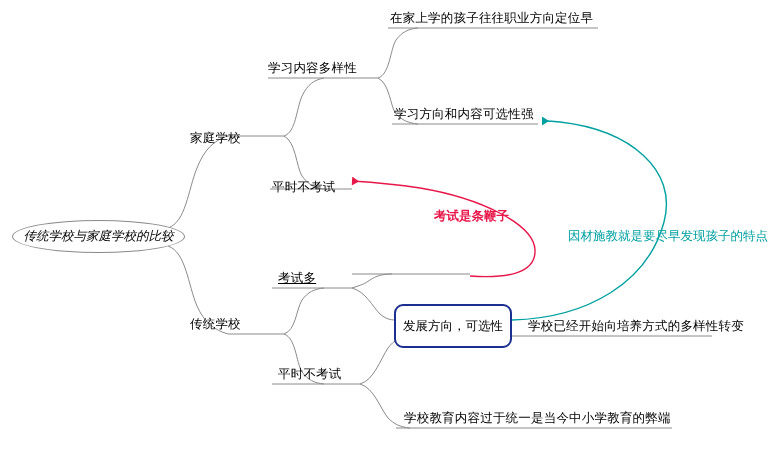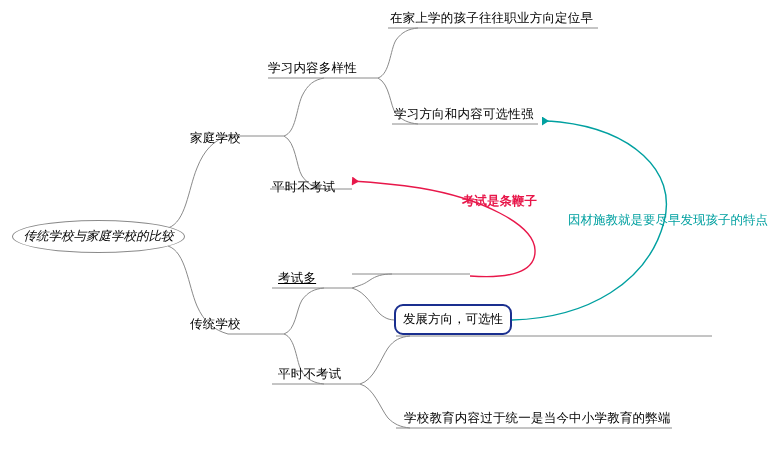--- a/index.html
+++ b/index.html
@@ -161,24 +161,25 @@
 
   <div class="node-label" style="left:390px; top:11px;">在家上学的孩子往往职业方向定位早</div>
 
   <div class="node-label" style="left:394px; top:107px;">学习方向和内容可选性强</div>
 
   <div class="node-label" style="left:278px; top:271px;text-decoration:underline;">考试多</div>
 
   <div class="node-label" style="left:278px; top:367px;">平时不考试</div>
 
 
-  <div class="selected-node" style="left:394px; top:304px; width:118px; height:31px;">
+  <div class="selected-node" style="left:394px; top:304px; width:118px; height:44px;">
     <span class="sel-text">发展方向，可选性</span>
   </div>
 
+  <div class="node-label" style="left:528px; top:319px;">学校已经开始向培养方式的多样性转变</div>
 
   <div class="node-label" style="left:404px; top:411px;">学校教育内容过于统一是当今中小学教育的弊端</div>
 
-  <div class="annot-red" style="left:434px; top:193px;margin-left:28px;">考试是条鞭子</div>
+  <div class="annot-red" style="left:434px; top:208px;">考试是条鞭子</div>
 
-  <div class="annot-teal" style="left:568px; top:212px;text-align:center;">因材施教就是要尽早发现孩子的特点</div>
+  <div class="annot-teal" style="left:568px; top:228px;text-align:center;">因材施教就是要尽早发现孩子的特点</div>
 
 </div>
 
 </body></html>

